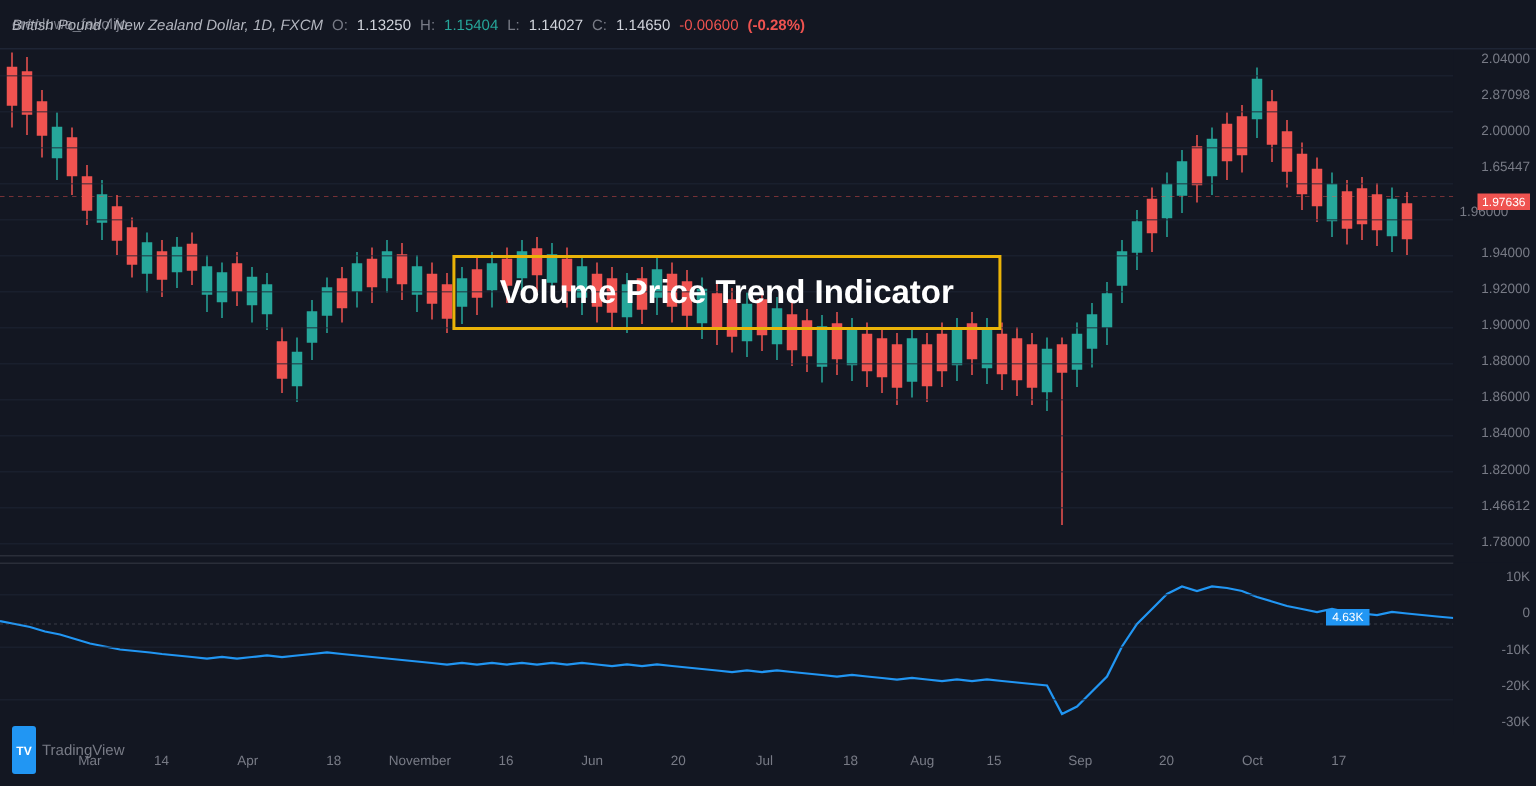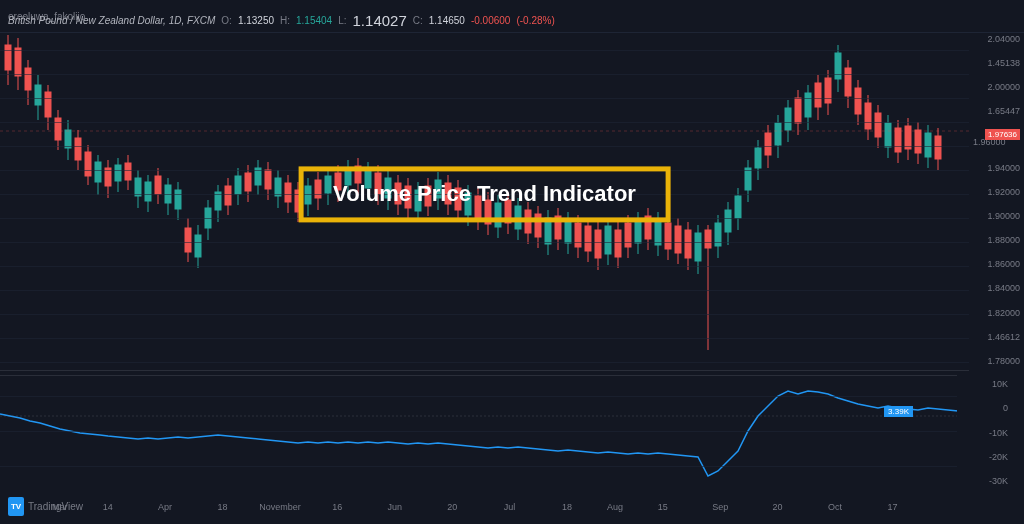--- a/index.html
+++ b/index.html
@@ -81,21 +81,21 @@
       right: 55px;
       height: 115px;
       background: #131722;
       overflow: hidden;
       border-top: 1px solid #2a2e39;
     }
 
     .pvt-axis {
       position: absolute;
       top: 375px;
-      right: 12px;
+      right: 0;
       width: 55px;
       height: 115px;
       background: #131722;
       display: flex;
       flex-direction: column;
       justify-content: space-between;
       padding: 4px 4px;
     }
 
     .pvt-label {
@@ -139,21 +139,21 @@
       font-size: 10px;
       color: #787b86;
     }
 
     
     .overlay-box {
       position: absolute;
       top: 50%;
       left: 50%;
       transform: translate(-50%, -60%);
-      border: 5px solid #eab308;
+      border: 2px solid #eab308;
       padding: 10px 30px;
       background: transparent;
     }
 
     .overlay-text {
       font-size: 22px;
       font-weight: 700;
       color: #ffffff;
       white-space: nowrap;
     }
@@ -165,21 +165,21 @@
       left: 8px;
       font-size: 10px;
       color: #787b86;
       display: flex;
       align-items: center;
       gap: 4px;
     }
 
     .tv-icon {
       width: 16px;
-      height: 19px;
+      height: 32px;
       background: #2196f3;
       border-radius: 2px;
       display: flex;
       align-items: center;
       justify-content: center;
       font-size: 8px;
       color: white;
       font-weight: bold;
     }
 
@@ -212,25 +212,25 @@
     </div>
   </div>
 
   <div style="position:absolute; top:12px; left:8px; display:flex; align-items:center; gap:6px; z-index:10;">
     <span style="font-size:10px; color:#b2b5be;font-style:italic;">British Pound / New Zealand Dollar, 1D, FXCM</span>
     <span style="font-size:10px; color:#787b86;">O:</span>
     <span style="font-size:10px; color:#d1d4dc;">1.13250</span>
     <span style="font-size:10px; color:#787b86;">H:</span>
     <span style="font-size:10px; color:#26a69a;">1.15404</span>
     <span style="font-size:10px; color:#787b86;">L:</span>
-    <span style="font-size:15px; color:#d1d4dc;text-align:center;">1.14027</span>
+    <span style="font-size:10px; color:#d1d4dc;text-align:center;">1.14027</span>
     <span style="font-size:10px; color:#787b86;">C:</span>
     <span style="font-size:10px; color:#d1d4dc;">1.14650</span>
     <span style="font-size:10px; color:#ef5350;">-0.00600</span>
-    <span style="font-size:10px; color:#ef5350;">(-0.28%)</span>
+    <span style="font-size:10px; color:#ef5350;font-weight:bold;">(-0.28%)</span>
   </div>
 
   <div class="nzd-label">NZD</div>
 
   <div class="main-chart">
     
     <div class="grid-line" style="top: 20px;"></div>
     <div class="grid-line" style="top: 44px;"></div>
     <div class="grid-line" style="top: 68px;"></div>
     <div class="grid-line" style="top: 92px;"></div>
@@ -541,21 +541,21 @@
     </svg>
 
     
     <div class="overlay-box">
       <span class="overlay-text">Volume Price Trend Indicator</span>
     </div>
   </div>
 
   <div class="price-axis">
     <span class="price-label">2.04000</span>
-    <span class="price-label">1.45138</span>
+    <span class="price-label">2.87098</span>
     <span class="price-label">2.00000</span>
     <span class="price-label">1.65447</span>
 
     <div style="position:relative;">
       <span class="price-label">1.96000</span>
       <div style="position:absolute; right:0; top:-2px; background:#ef5350; color:white; font-size:8px; padding:1px 3px; white-space:nowrap;">1.97636</div>
     </div>
     <span class="price-label">1.94000</span>
     <span class="price-label">1.92000</span>
     <span class="price-label">1.90000</span>
@@ -679,21 +679,21 @@
           938,33
           948,34
           958,35
           969,36
         "></polyline>
 
       <line x1="0" y1="40" x2="969" y2="40" stroke="#787b86" stroke-width="0.5" opacity="0.5" stroke-dasharray="2,2"></line>
     </svg>
 
     
-    <div style="position:absolute; right:56px; top:30px; background:#2196f3; color:white; font-size:8px; padding:1px 4px; white-space:nowrap;">3.39K</div>
+    <div style="position:absolute; right:56px; top:30px; background:#2196f3; color:white; font-size:8px; padding:1px 4px; white-space:nowrap;">4.63K</div>
   </div>
 
   <div class="pvt-axis">
     <span class="pvt-label">10K</span>
     <span class="pvt-label">0</span>
     <span class="pvt-label">-10K</span>
     <span class="pvt-label">-20K</span>
     <span class="pvt-label">-30K</span>
   </div>
 

